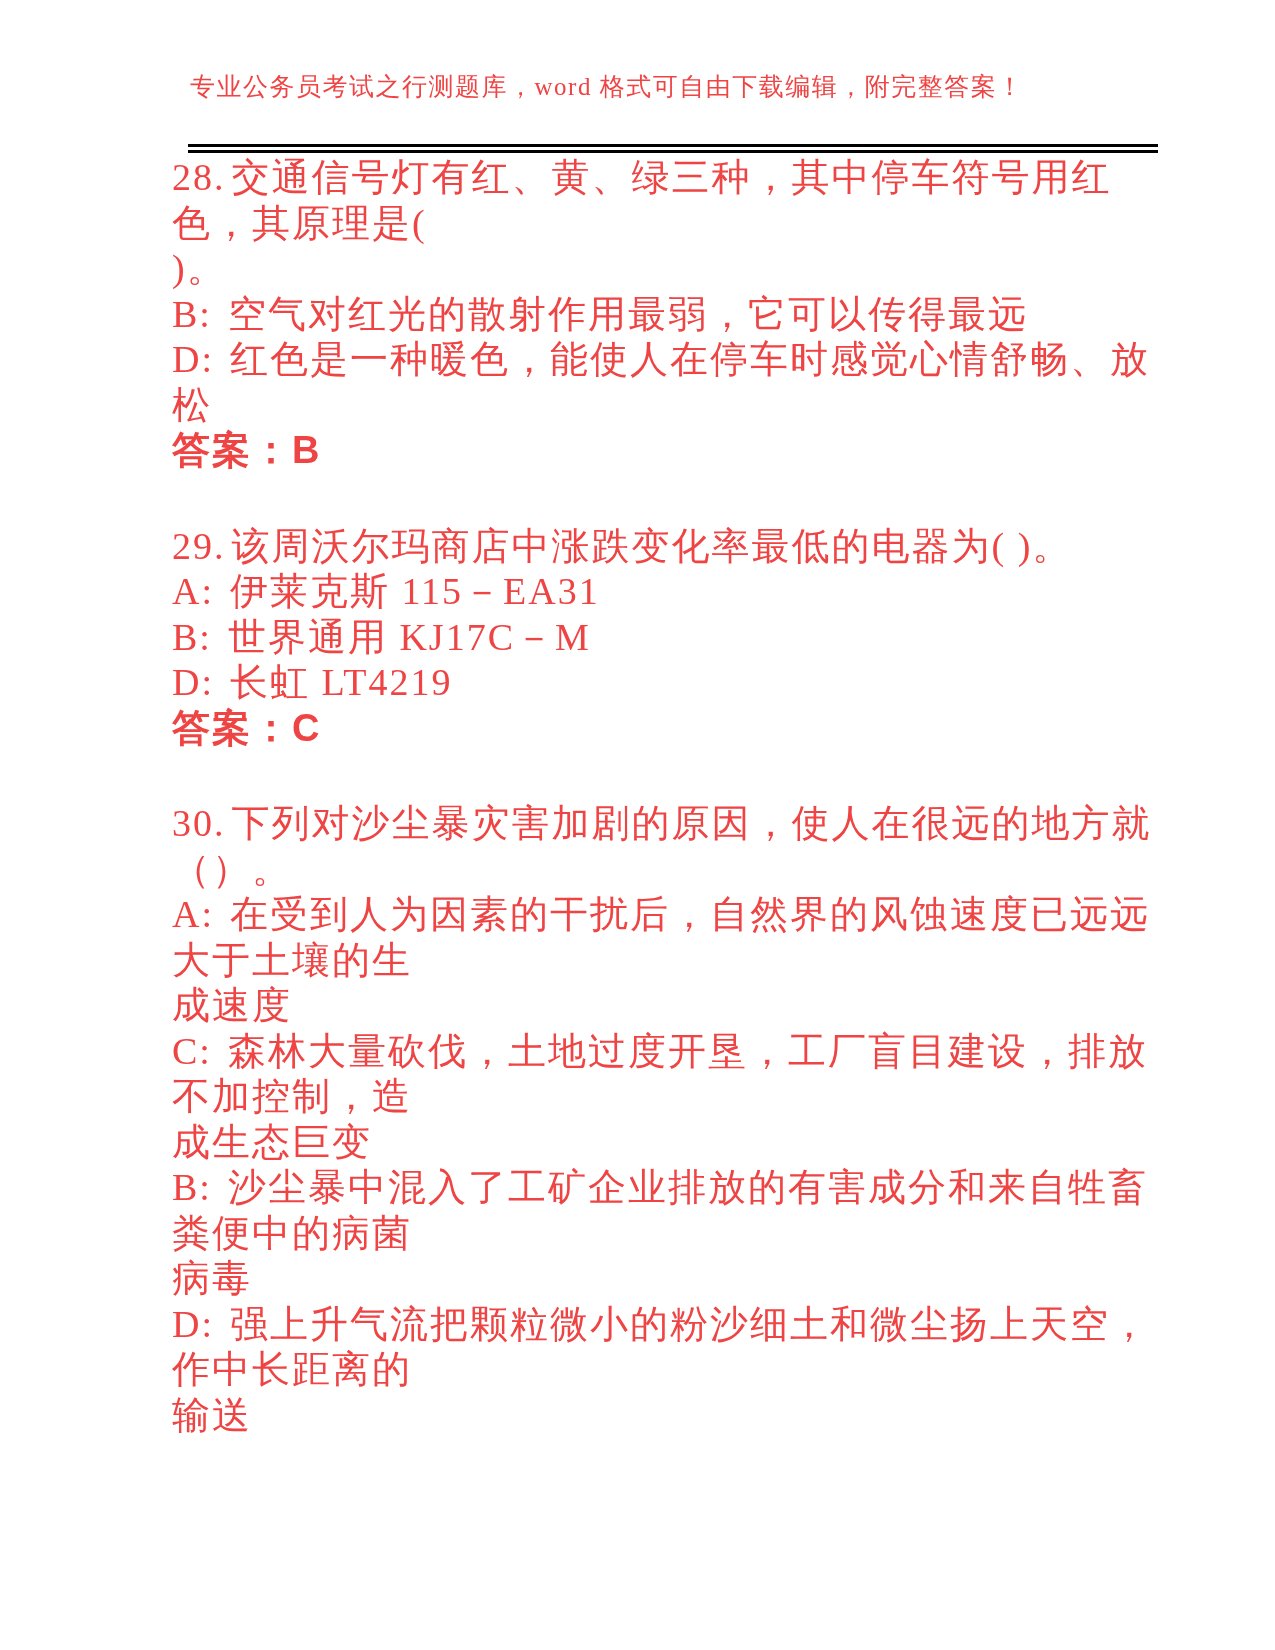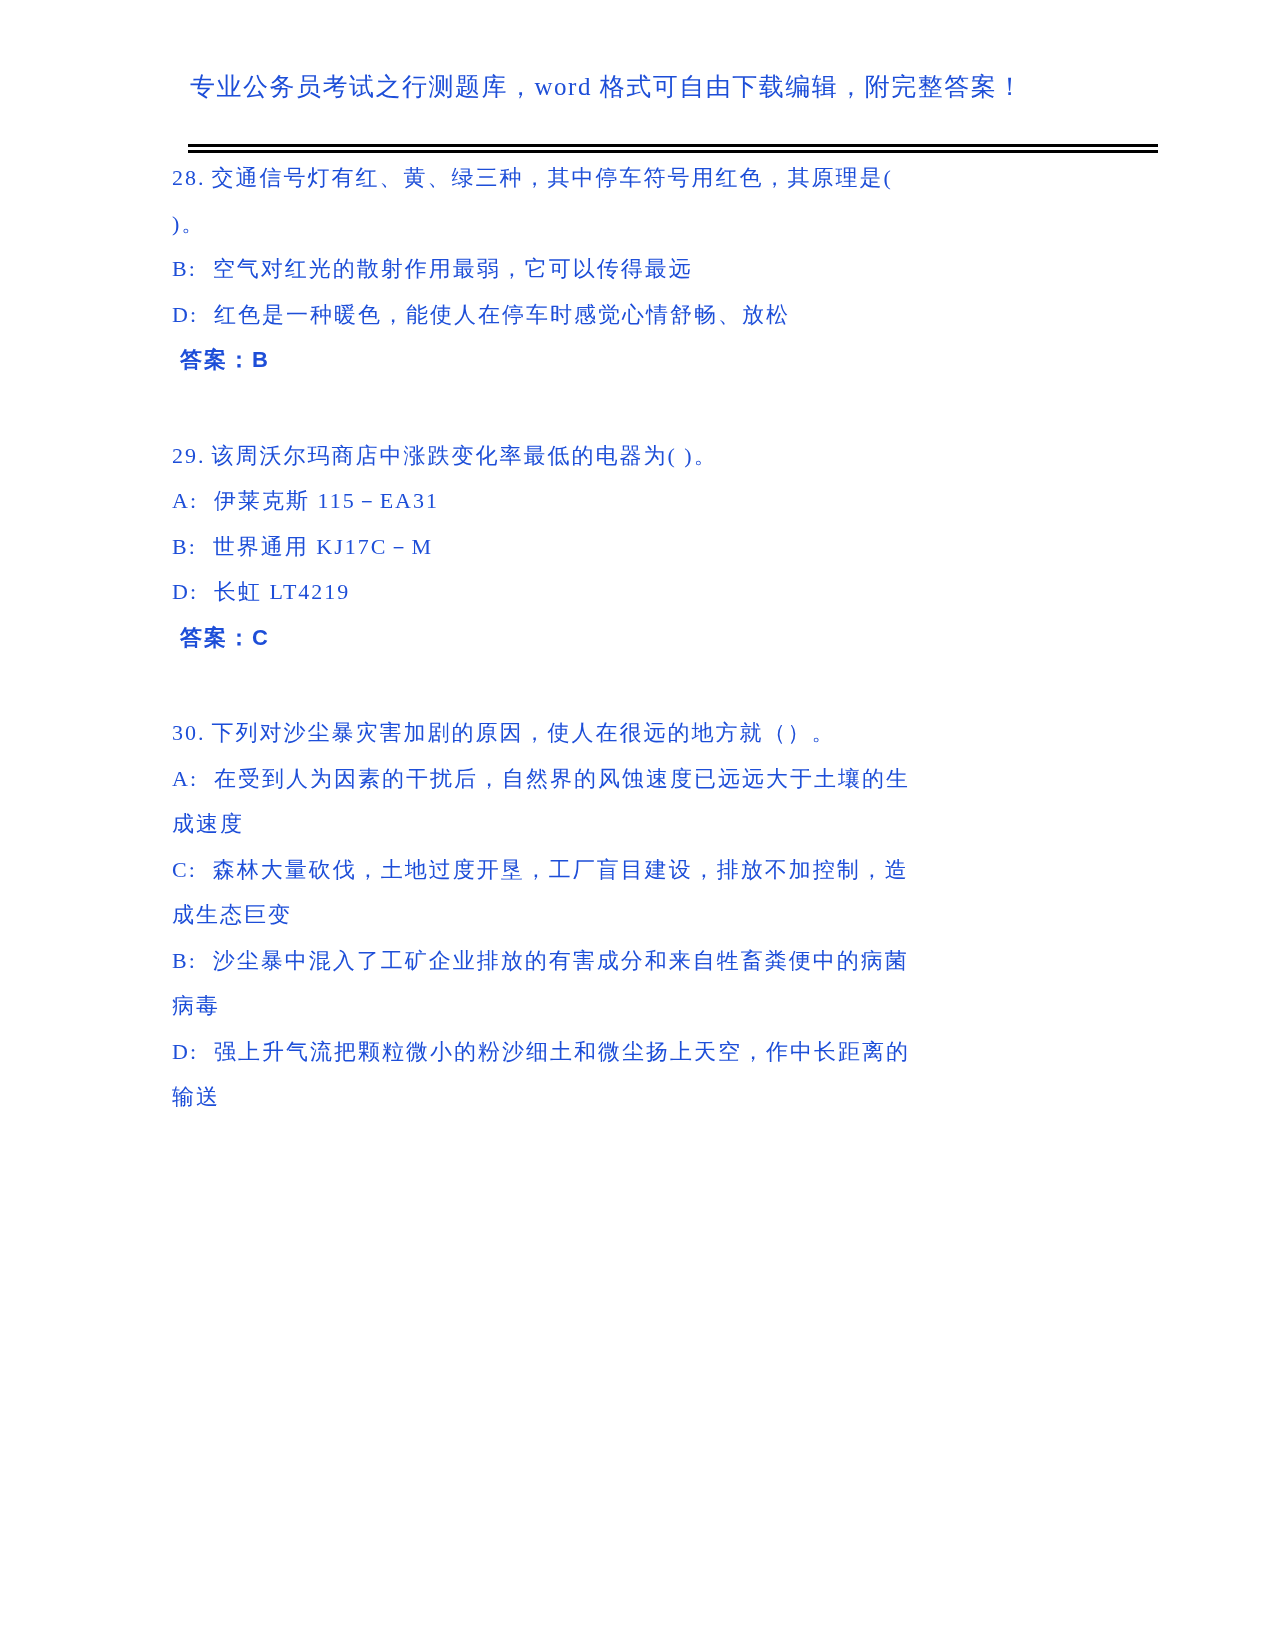--- a/index.html
+++ b/index.html
@@ -2,21 +2,21 @@
 <html><head>
 <meta charset="utf-8">
 <style>
   * { margin: 0; padding: 0; box-sizing: border-box; }
   html, body { background: #ffffff; }
   .page {
     position: relative;
     width: 1275px;
     height: 1650px;
     background: #ffffff;
-    color: #1d4ed8;
+    color: #ef4444;
     font-family: "Liberation Serif", "DejaVu Serif", serif;
     overflow: hidden;
     padding-left: 32px;
   }
   .header-note {
     position: absolute;
     left: 190px;
     top: 70px;
     font-size: 25px;
     line-height: 34px;
@@ -31,33 +31,32 @@
     height: 3px;               
     box-sizing: content-box;
     border-top: 3px solid #000000;
     border-bottom: 3px solid #000000;
   }
   .content {
     position: absolute;
     left: 172px;
     top: 155px;
     width: 992px;
-    font-size: 22px;
+    font-size: 38px;
     line-height: 45.5px;
     letter-spacing: 2px;
   }
   .question + .question { margin-top: 50px; }
   .stem, .option { white-space: pre-wrap; }
   .qnum { margin-right: 6px; }
   .opt-label { margin-right: 16px; }
   .answer-line {
     font-family: "Liberation Sans", "DejaVu Sans", sans-serif;
     font-weight: 700;
     letter-spacing: 2px;
-    margin-left: 8px;
   }
 </style>
 </head>
 <body>
 
 <div class="page">
 
   <div class="header-note">专业公务员考试之行测题库，word 格式可自由下载编辑，附完整答案！</div>
 
   <div class="divider"></div>

